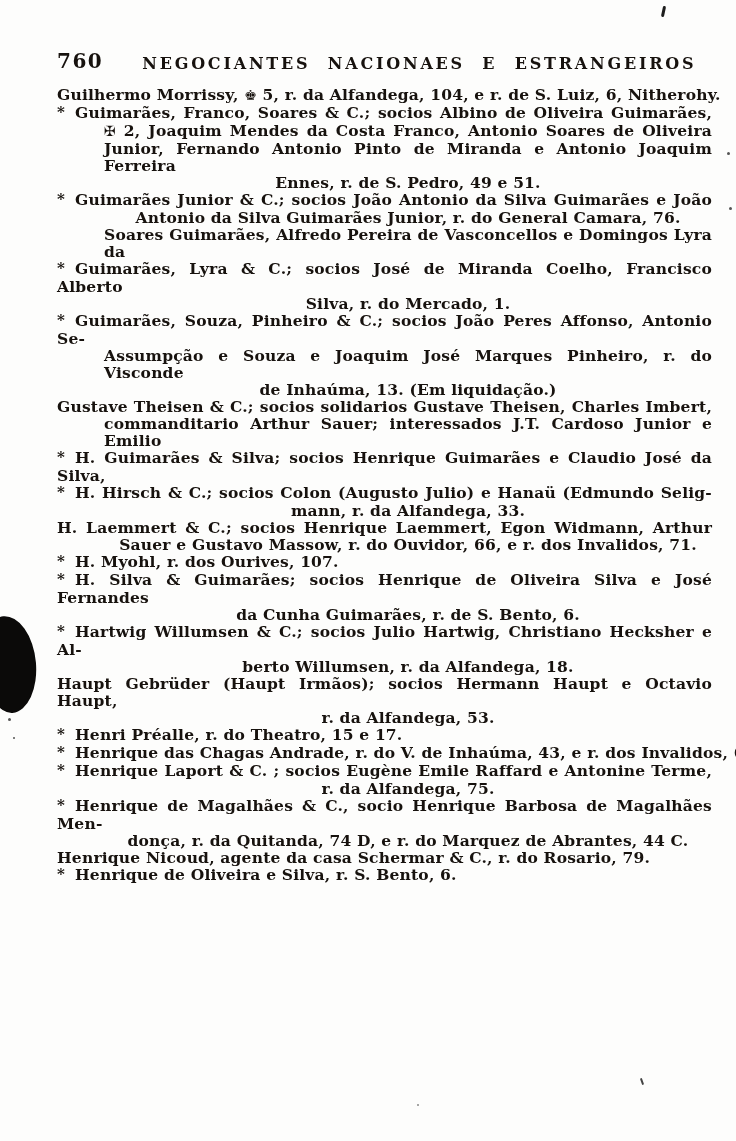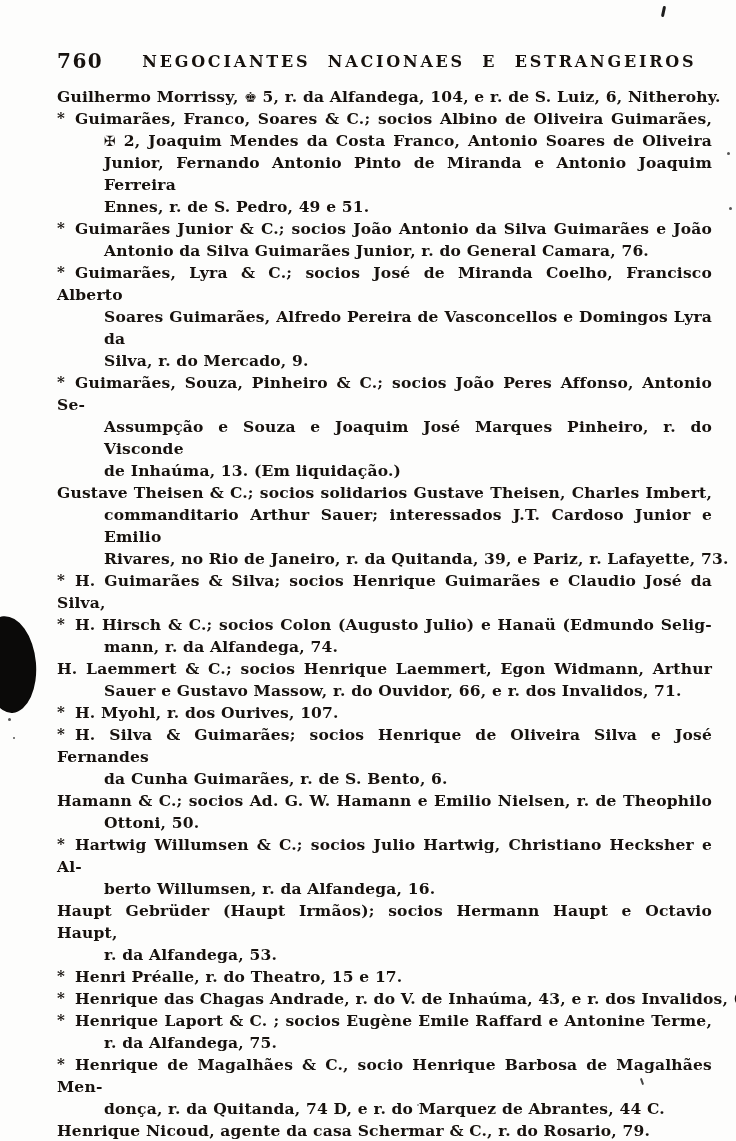--- a/index.html
+++ b/index.html
@@ -9,40 +9,40 @@
     font-family:"DejaVu Serif","Liberation Serif",serif;
     color:#17120e;
     overflow:hidden;
     position:relative;
   }
   .page { position:absolute; inset:0; }
 
   
   .header {
     position:absolute; top:49px; left:57px; width:620px;
-    display:flex; align-items:center;
+    display:flex; align-items:flex-end;
   }
   .pagenum {
     font-size:20px; font-weight:bold; letter-spacing:1.5px;
   }
   .title {
     margin-left:39px;
     font-size:16px; font-weight:bold;
     letter-spacing:2.8px; word-spacing:9px;
     white-space:nowrap;
   }
 
   
   #entries { position:absolute; top:86px; left:0; width:736px; }
   .line {
-    font-weight:bold; font-size:15.5px; line-height:22px;
+    font-weight:bold; font-size:15.5px; line-height:17px;
     letter-spacing:0.2px;
   }
   .first { margin-left:57px; width:655px; }
-  .cont  { margin-left:104px; width:608px; }
+  .cont  { margin-left:104px; width:608px;text-align:center; }
   .just  { text-align:justify; text-align-last:justify; }
   .nojust{ white-space:nowrap; }
   .star  {
     display:inline-block; width:18px;
     font-size:15px; position:relative; top:-1px;
   }
   .glyph { font-family:"DejaVu Sans",sans-serif; font-weight:bold; }
   .glyph.crown { font-size:14px; }
   .glyph.cross { font-size:14px; }
 
@@ -75,59 +75,54 @@
         <div class="line first just"><span class="star">*</span>Guimarães, Franco, Soares &amp; C.; socios Albino de Oliveira Guimarães,</div>
         <div class="line cont just"><span class="glyph cross">✠</span> 2, Joaquim Mendes da Costa Franco, Antonio Soares de Oliveira</div>
         <div class="line cont just">Junior, Fernando Antonio Pinto de Miranda e Antonio Joaquim Ferreira</div>
         <div class="line cont nojust">Ennes, r. de S. Pedro, 49 e 51.</div>
       </div>
       <div>
         <div class="line first just"><span class="star">*</span>Guimarães Junior &amp; C.; socios João Antonio da Silva Guimarães e João</div>
         <div class="line cont nojust">Antonio da Silva Guimarães Junior, r. do General Camara, 76.</div>
       </div>
       <div>
+        <div class="line cont just">Soares Guimarães, Alfredo Pereira de Vasconcellos e Domingos Lyra da</div>
         <div class="line first just"><span class="star">*</span>Guimarães, Lyra &amp; C.; socios José de Miranda Coelho, Francisco Alberto</div>
-        <div class="line cont just">Soares Guimarães, Alfredo Pereira de Vasconcellos e Domingos Lyra da</div>
-        <div class="line cont nojust">Silva, r. do Mercado, 9.</div>
+        <div class="line cont nojust">Silva, r. do Mercado, 1.</div>
       </div>
       <div>
         <div class="line first just"><span class="star">*</span>Guimarães, Souza, Pinheiro &amp; C.; socios João Peres Affonso, Antonio Se-</div>
         <div class="line cont just">Assumpção e Souza e Joaquim José Marques Pinheiro, r. do Visconde</div>
         <div class="line cont nojust">de Inhaúma, 13. (Em liquidação.)</div>
       </div>
       <div>
         <div class="line first just">Gustave Theisen &amp; C.; socios solidarios Gustave Theisen, Charles Imbert,</div>
         <div class="line cont just">commanditario Arthur Sauer; interessados J.T. Cardoso Junior e Emilio</div>
-        <div class="line cont nojust">Rivares, no Rio de Janeiro, r. da Quitanda, 39, e Pariz, r. Lafayette, 73.</div>
       </div>
       <div>
         <div class="line first just"><span class="star">*</span>H. Guimarães &amp; Silva; socios Henrique Guimarães e Claudio José da Silva,</div>
       </div>
       <div>
         <div class="line first just"><span class="star">*</span>H. Hirsch &amp; C.; socios Colon (Augusto Julio) e Hanaü (Edmundo Selig-</div>
-        <div class="line cont nojust">mann, r. da Alfandega, 74.</div>
+        <div class="line cont nojust">mann, r. da Alfandega, 33.</div>
       </div>
       <div>
         <div class="line first just">H. Laemmert &amp; C.; socios Henrique Laemmert, Egon Widmann, Arthur</div>
         <div class="line cont nojust">Sauer e Gustavo Massow, r. do Ouvidor, 66, e r. dos Invalidos, 71.</div>
       </div>
       <div>
         <div class="line first nojust"><span class="star">*</span>H. Myohl, r. dos Ourives, 107.</div>
       </div>
       <div>
         <div class="line first just"><span class="star">*</span>H. Silva &amp; Guimarães; socios Henrique de Oliveira Silva e José Fernandes</div>
         <div class="line cont nojust">da Cunha Guimarães, r. de S. Bento, 6.</div>
       </div>
       <div>
-        <div class="line first just">Hamann &amp; C.; socios Ad. G. W. Hamann e Emilio Nielsen, r. de Theophilo</div>
-        <div class="line cont nojust">Ottoni, 50.</div>
-      </div>
-      <div>
         <div class="line first just"><span class="star">*</span>Hartwig Willumsen &amp; C.; socios Julio Hartwig, Christiano Hecksher e Al-</div>
-        <div class="line cont nojust">berto Willumsen, r. da Alfandega, 16.</div>
+        <div class="line cont nojust">berto Willumsen, r. da Alfandega, 18.</div>
       </div>
       <div>
         <div class="line first just">Haupt Gebrüder (Haupt Irmãos); socios Hermann Haupt e Octavio Haupt,</div>
         <div class="line cont nojust">r. da Alfandega, 53.</div>
       </div>
       <div>
         <div class="line first nojust"><span class="star">*</span>Henri Préalle, r. do Theatro, 15 e 17.</div>
       </div>
       <div>
         <div class="line first nojust"><span class="star">*</span>Henrique das Chagas Andrade, r. do V. de Inhaúma, 43, e r. dos Invalidos, 68..</div>

